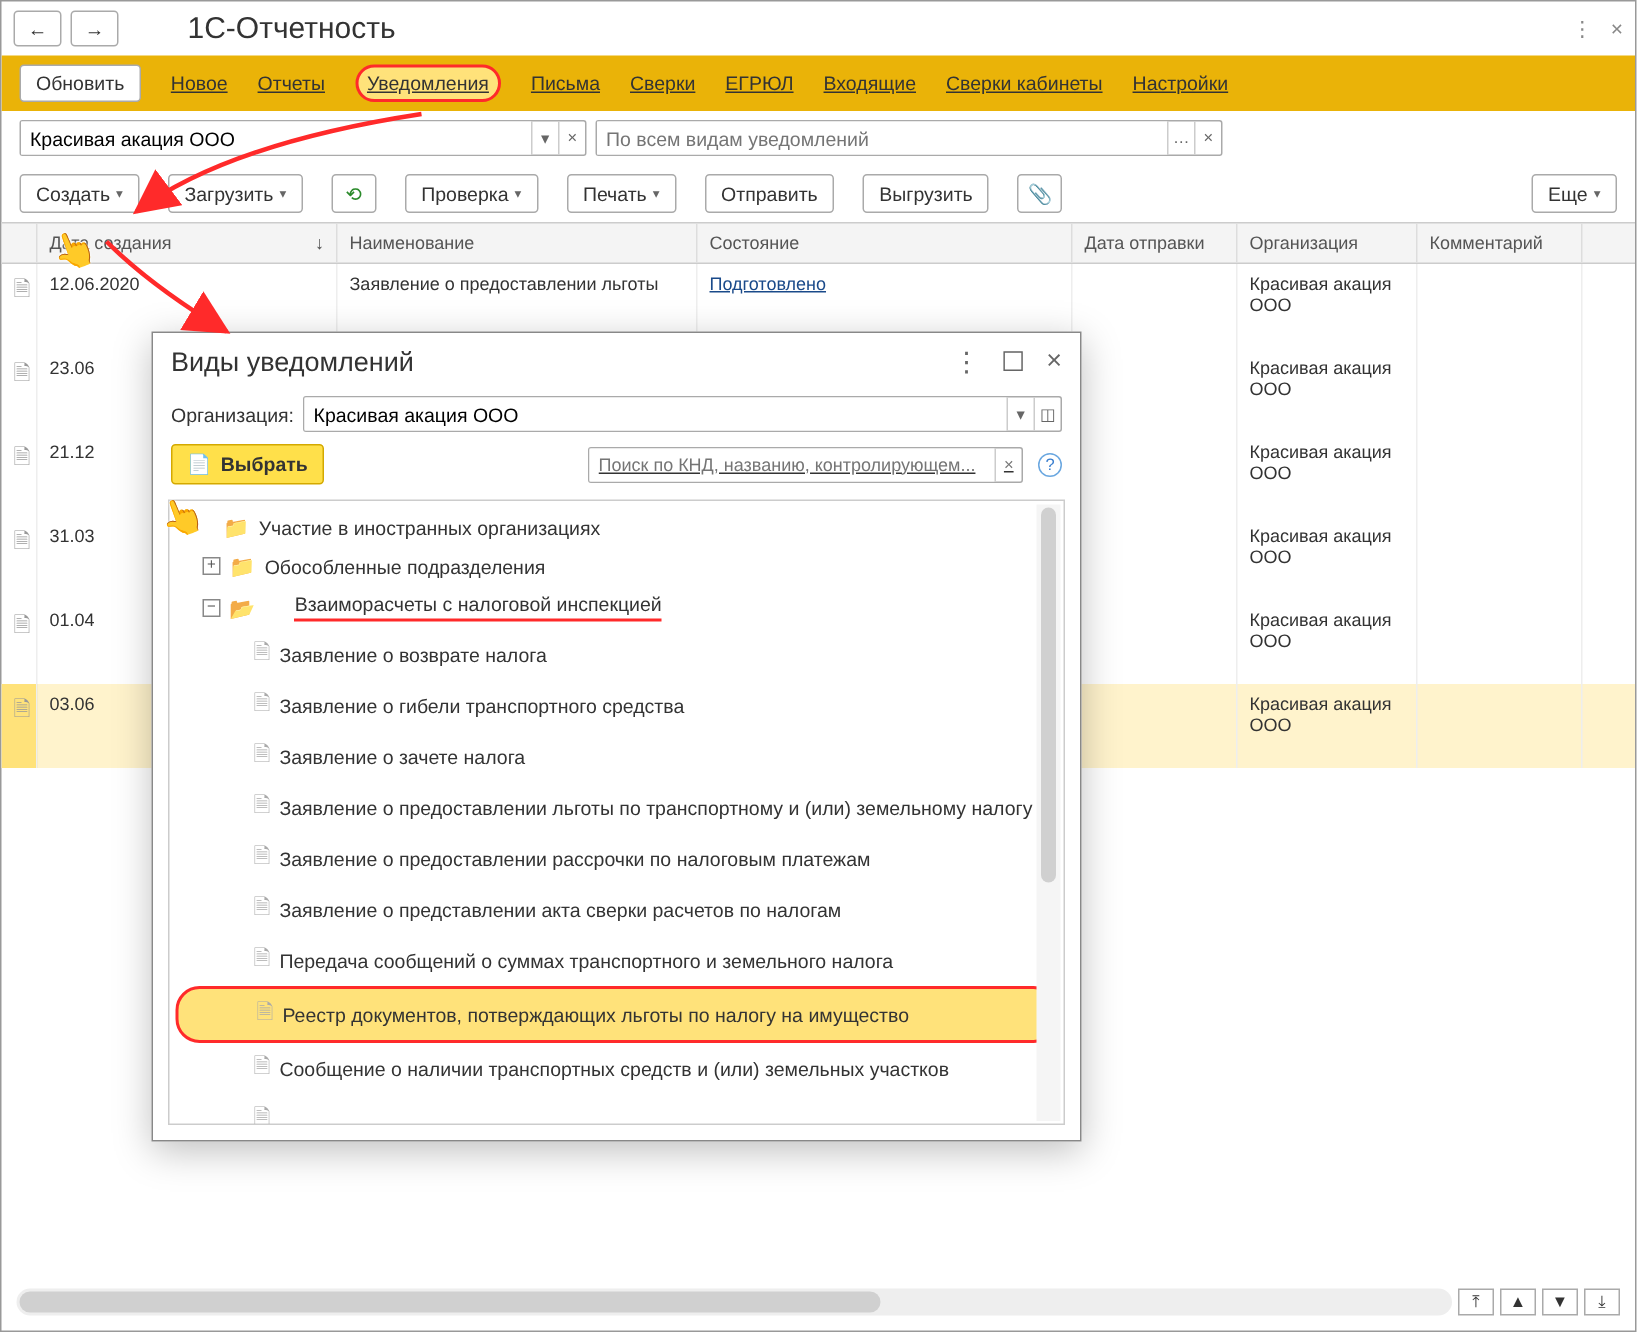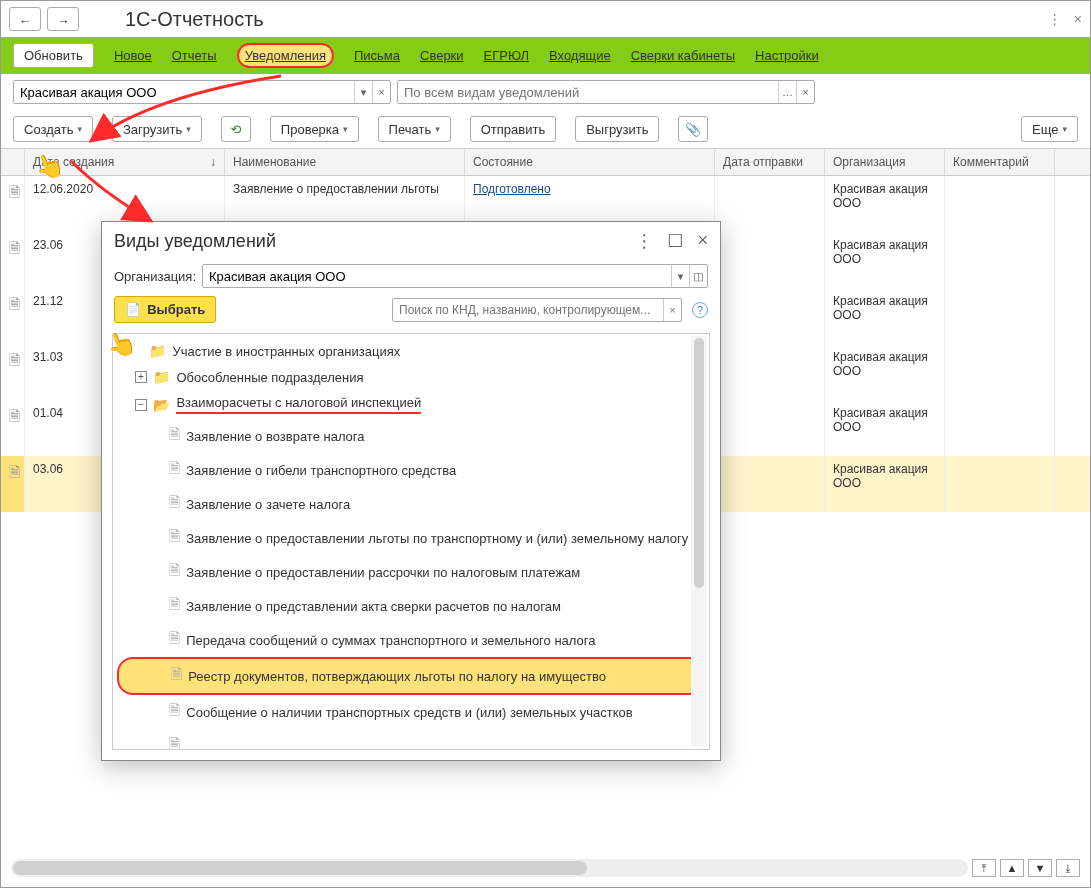--- a/index.html
+++ b/index.html
@@ -42,21 +42,21 @@
     gap: 12px;
     color: #888;
   }
   .window-controls span { cursor: pointer; font-size: 14px; }
 
   .menubar {
     display: flex;
     align-items: center;
     gap: 20px;
     padding: 6px 12px;
-    background: #84cc16;
+    background: #eab308;
   }
   .menubar .btn {
     border: 1px solid #aaa;
     border-radius: 3px;
     background: #fff;
     padding: 4px 10px;
     cursor: pointer;
   }
   .menubar a {
     color: #333;
@@ -222,21 +222,21 @@
     background: #ffe04a;
     border: 1px solid #d4a900;
     border-radius: 3px;
     padding: 5px 10px;
     font-weight: bold;
     display: inline-flex;
     align-items: center;
     gap: 6px;
     cursor: pointer;
   }
-  .dialog .search-combo { display:flex; border:1px solid #aaa; border-radius:2px; height:24px; }
+  .dialog .search-combo { display:flex; border:1px solid #aaa; border-radius:2px; height:24px;text-decoration:underline; }
   .dialog .search-combo input { border:none; outline:none; padding:0 6px; font-size:12px; height:22px; width:270px; }
   .dialog .search-combo .x { width:18px; border-left:1px solid #ccc; display:flex; align-items:center; justify-content:center; font-size:11px; color:#777; cursor:pointer; }
   .q { width:16px; height:16px; border:1px solid #6aa7e0; border-radius:50%; color:#3a7fcf; display:inline-flex; align-items:center; justify-content:center; font-size:11px; margin-left:4px; cursor:pointer; }
 
   .tree {
     margin: 6px 10px 10px 10px;
     border: 1px solid #ccc;
     flex: 1;
     overflow: auto;
     padding: 4px 4px 4px 4px;
@@ -274,21 +274,21 @@
     width: 16px;
     background: #f5f5f5;
   }
   .scrollbar-v .thumb {
     position: absolute;
     left: 3px; right: 3px; top: 2px;
     height: 250px;
     background: #d0d0d0;
     border-radius: 6px;
   }
-  .red-underline { border-bottom: 2px solid #ff2a2a; padding-bottom: 2px; }
+  .red-underline { border-bottom: 2px solid #ff2a2a; padding-bottom: 2px; margin-left: 20px; }
 
   
   .hand-cursor {
     position: absolute;
     font-size: 24px;
     pointer-events: none;
     z-index: 100;
     transform: rotate(-20deg);
     text-shadow: 0 0 2px #fff;
   }

